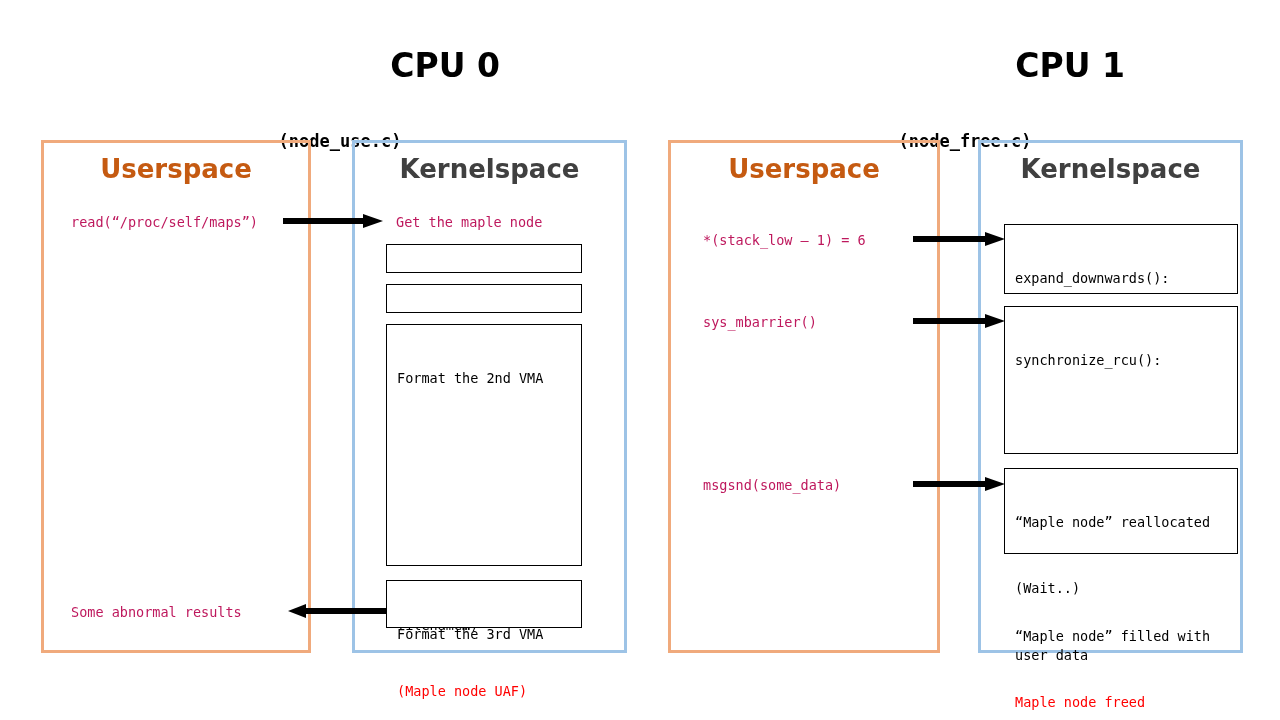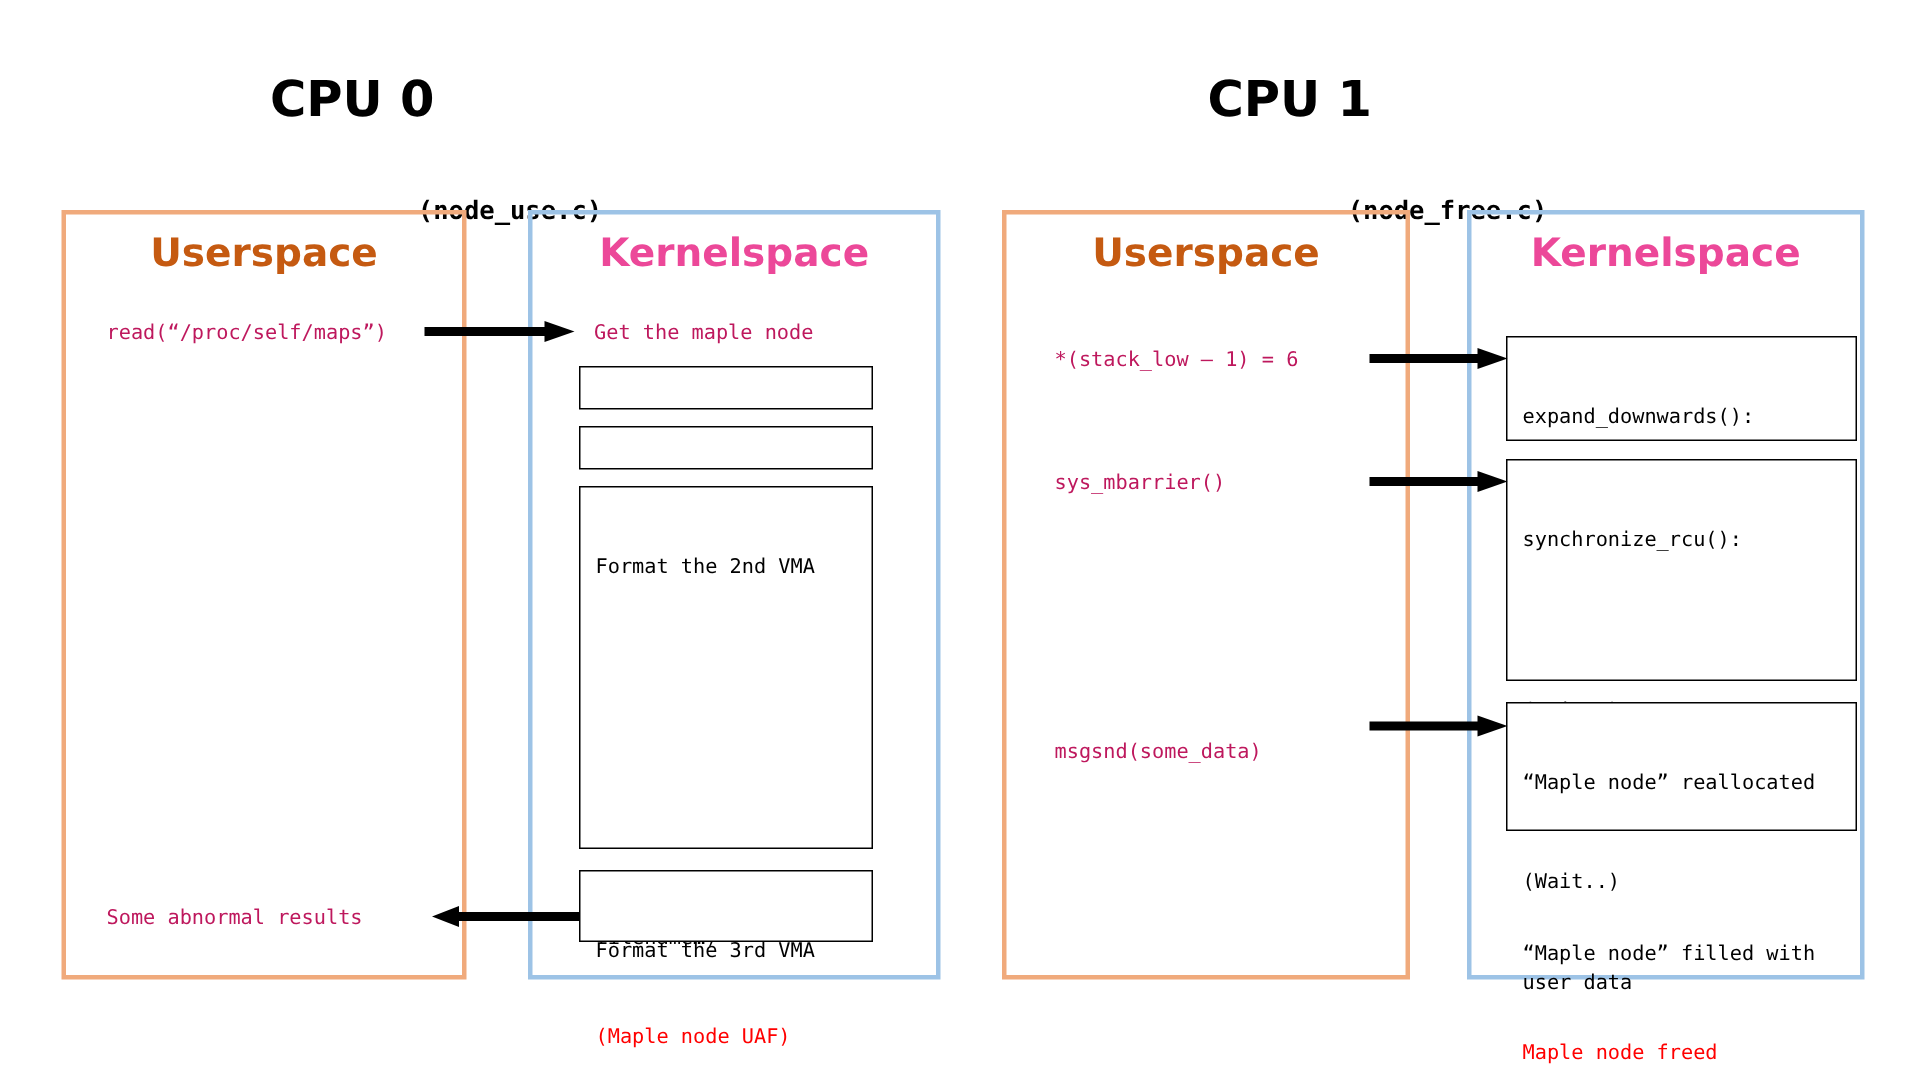--- a/index.html
+++ b/index.html
@@ -12,21 +12,21 @@
     height: 720px;
     position: relative;
     overflow: hidden;
     font-family: "DejaVu Sans Mono", monospace;
     color: #000000;
   }
 
   
   .cpu-title {
     position: absolute;
-    text-align: left;
+    text-align: right;
     font-family: "DejaVu Sans", sans-serif;
     font-weight: bold;
     font-size: 33px;
     line-height: 38px;
     color: #000;
     letter-spacing: 0px;
     white-space: nowrap;
   }
   .cpu-sub {
     position: absolute;
@@ -55,21 +55,21 @@
     left: 0;
     right: 0;
     text-align: center;
     font-family: "DejaVu Sans", sans-serif;
     font-weight: bold;
     font-size: 26px;
     line-height: 32px;
     white-space: nowrap;
   }
   .panel.user   .panel-title { color: #C55A11; }
-  .panel.kernel .panel-title { color: #ec4899; }
+  .panel.kernel .panel-title { color: #404040; }
 
   
   .mono {
     position: absolute;
     font-family: "DejaVu Sans Mono", monospace;
     font-size: 13.5px;
     line-height: 19px;
     color: #be185d;
     white-space: pre;
   }
@@ -152,21 +152,21 @@
 </div>
 
 <div class="cpu-title" style="left:805px; top:47px; width:320px;">CPU 1</div>
 <div class="cpu-sub" style="left:805px; top:95px; width:320px;">(node_free.c)</div>
 
 <div class="panel user" style="left:668px; top:140px; width:272px; height:513px;">
   <div class="panel-title">Userspace</div>
 </div>
 <div class="mono" style="left:703px; top:231px; width:235px;">*(stack_low – 1) = 6</div>
 <div class="mono" style="left:703px; top:313px; width:235px;">sys_mbarrier()</div>
-<div class="mono" style="left:703px; top:492px; width:235px;">msgsnd(some_data)</div>
+<div class="mono" style="left:703px; top:476px; width:235px;">msgsnd(some_data)</div>
 
 <div class="panel kernel" style="left:978px; top:140px; width:265px; height:513px;">
   <div class="panel-title">Kernelspace</div>
 </div>
 
 <div class="stepbox" style="left:1004px; top:224px; width:234px; height:70px;">
   <span class="ln">expand_downwards():</span>
   <span class="ln gap"></span>
   <span class="ln">Maple node replaced</span>
 </div>

